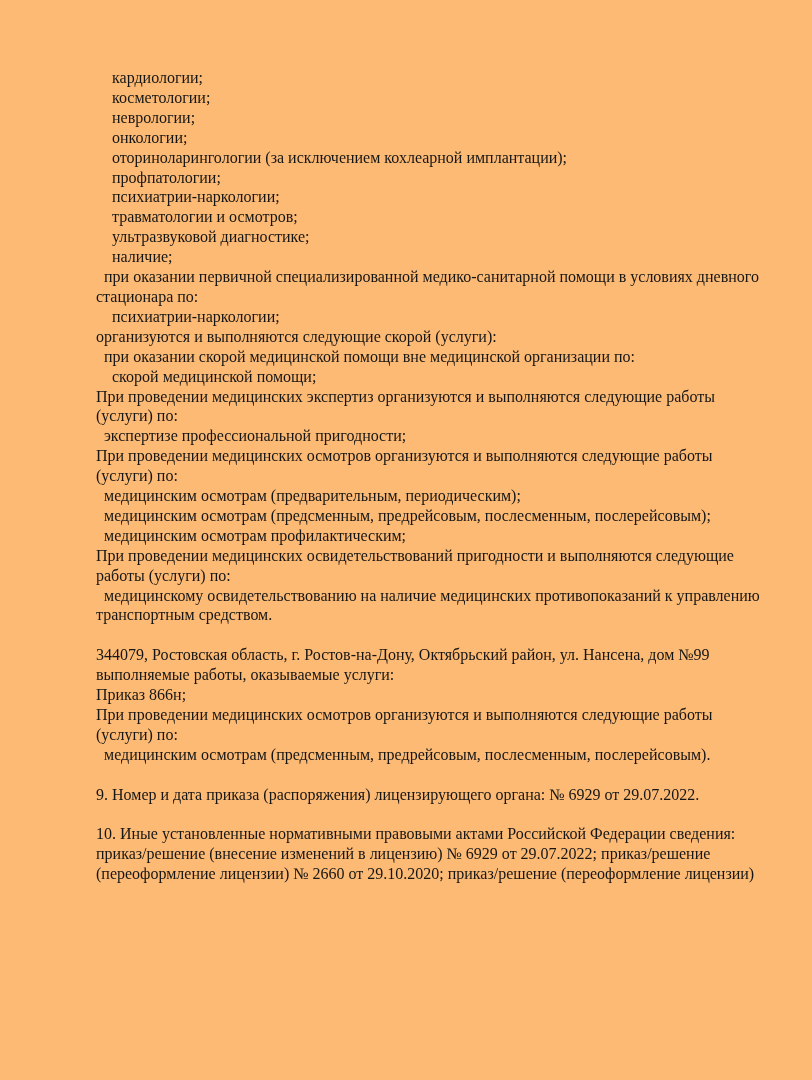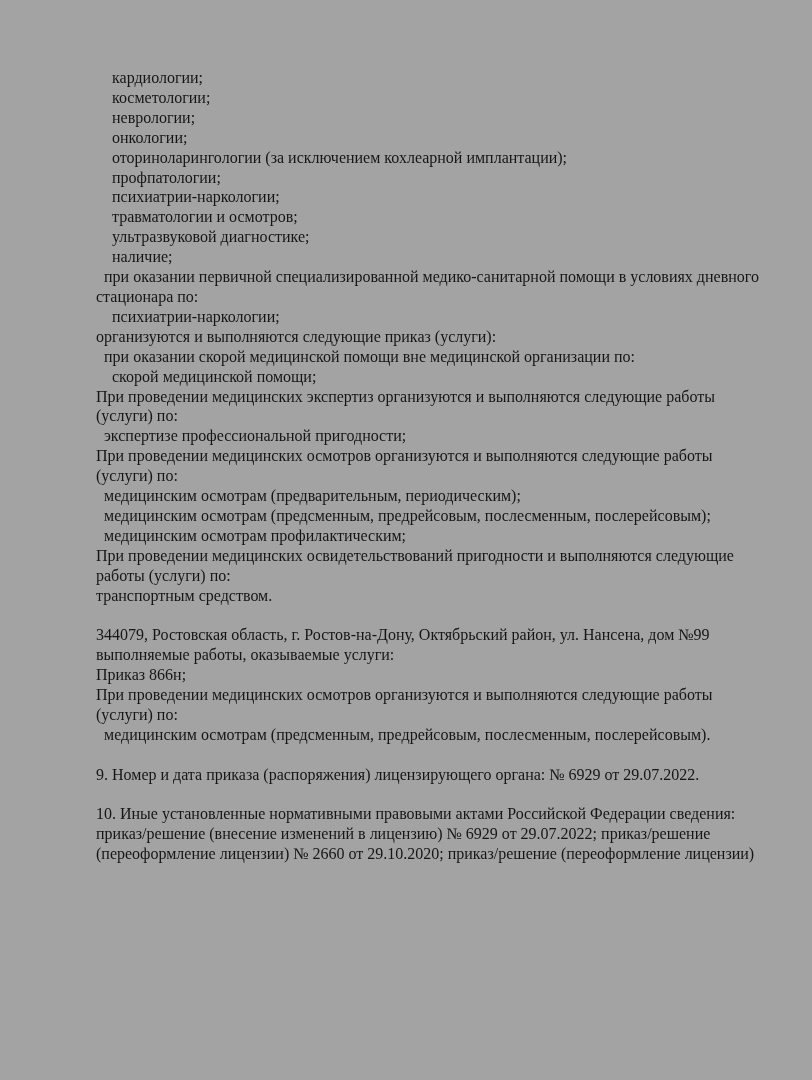--- a/index.html
+++ b/index.html
@@ -9,21 +9,21 @@
   body {
     width: 812px;
     height: 1080px;
     background: #ffffff;
     overflow: hidden;
   }
   .page {
     position: relative;
     width: 812px;
     height: 1080px;
-    background: #a3a3a3;
+    background: #fdba74;
     overflow: hidden;
   }
   .textblock {
     position: absolute;
     left: 96px;
     top: 68px;
     right: 30px;
     font-family: "Liberation Serif", "DejaVu Serif", serif;
     font-size: 16px;
     line-height: 19.9px;
@@ -48,33 +48,34 @@
       <div class="line ind-2">онкологии;</div>
       <div class="line ind-2">оториноларингологии (за исключением кохлеарной имплантации);</div>
       <div class="line ind-2">профпатологии;</div>
       <div class="line ind-2">психиатрии-наркологии;</div>
       <div class="line ind-2">травматологии и осмотров;</div>
       <div class="line ind-2">ультразвуковой диагностике;</div>
       <div class="line ind-2">наличие;</div>
       <div class="line ind-1">при оказании первичной специализированной медико-санитарной помощи в условиях дневного</div>
       <div class="line ind-0">стационара по:</div>
       <div class="line ind-2">психиатрии-наркологии;</div>
-      <div class="line ind-0">организуются и выполняются следующие приказ (услуги):</div>
+      <div class="line ind-0">организуются и выполняются следующие скорой (услуги):</div>
       <div class="line ind-1">при оказании скорой медицинской помощи вне медицинской организации по:</div>
       <div class="line ind-2">скорой медицинской помощи;</div>
       <div class="line ind-0">При проведении медицинских экспертиз организуются и выполняются следующие работы</div>
       <div class="line ind-0">(услуги) по:</div>
       <div class="line ind-1">экспертизе профессиональной пригодности;</div>
       <div class="line ind-0">При проведении медицинских осмотров организуются и выполняются следующие работы</div>
       <div class="line ind-0">(услуги) по:</div>
       <div class="line ind-1">медицинским осмотрам (предварительным, периодическим);</div>
       <div class="line ind-1">медицинским осмотрам (предсменным, предрейсовым, послесменным, послерейсовым);</div>
       <div class="line ind-1">медицинским осмотрам профилактическим;</div>
       <div class="line ind-0">При проведении медицинских освидетельствований пригодности и выполняются следующие</div>
       <div class="line ind-0">работы (услуги) по:</div>
+      <div class="line ind-1">медицинскому освидетельствованию на наличие медицинских противопоказаний к управлению</div>
       <div class="line ind-0">транспортным средством.</div>
       <div class="line ind-0"></div>
       <div class="line ind-0">344079, Ростовская область, г. Ростов-на-Дону, Октябрьский район, ул. Нансена, дом №99</div>
       <div class="line ind-0">выполняемые работы, оказываемые услуги:</div>
       <div class="line ind-0">Приказ 866н;</div>
       <div class="line ind-0">При проведении медицинских осмотров организуются и выполняются следующие работы</div>
       <div class="line ind-0">(услуги) по:</div>
       <div class="line ind-1">медицинским осмотрам (предсменным, предрейсовым, послесменным, послерейсовым).</div>
       <div class="line ind-0"></div>
       <div class="line ind-0">9. Номер и дата приказа (распоряжения) лицензирующего органа: № 6929 от 29.07.2022.</div>

